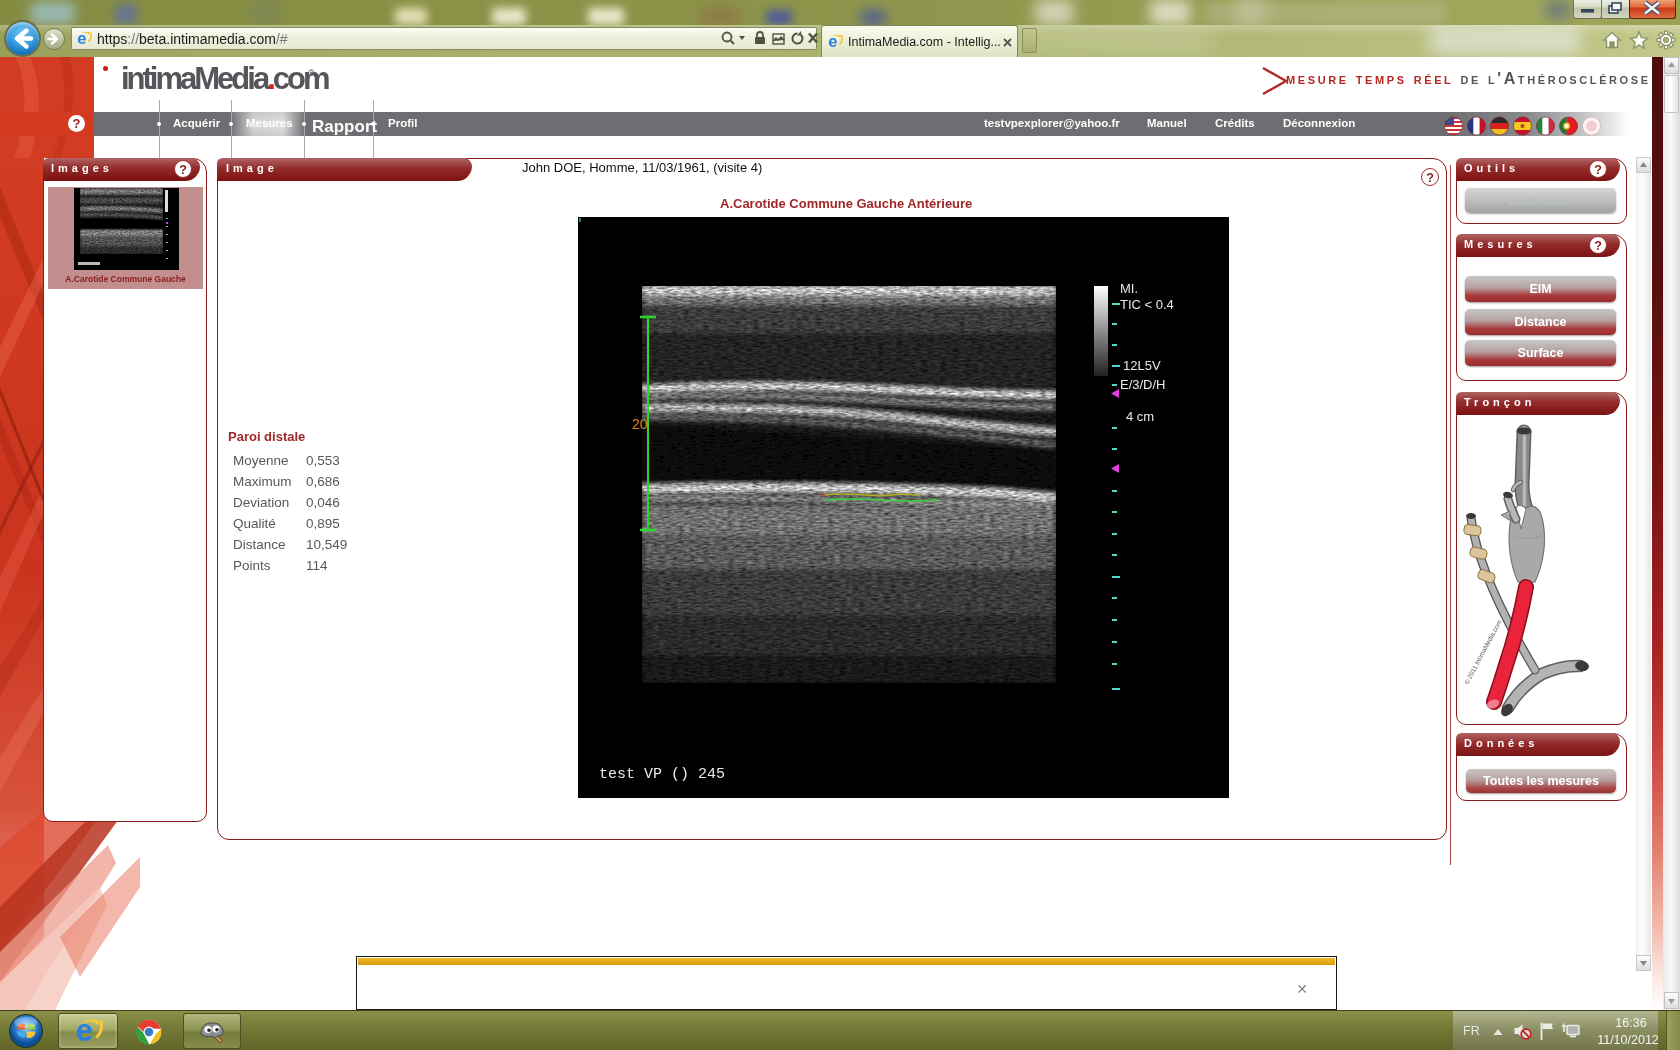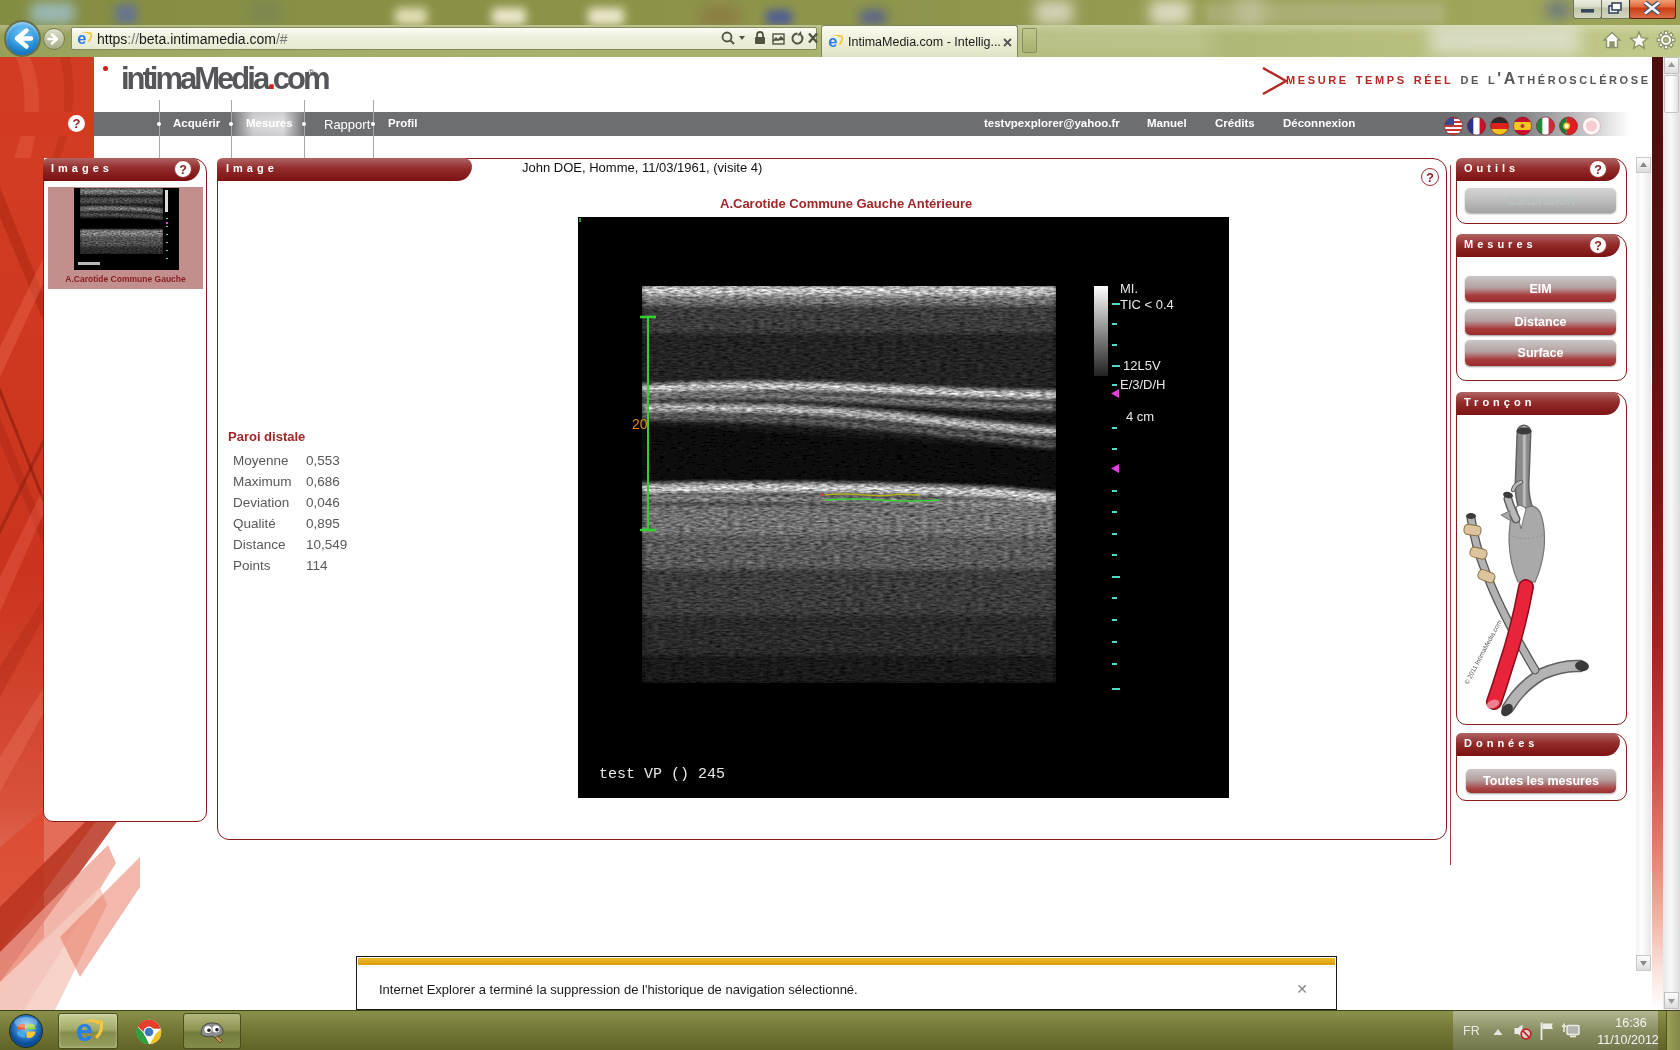--- a/index.html
+++ b/index.html
@@ -195,21 +195,21 @@
   <div class="abs" style="left:304px;top:43px;width:1px;height:60px;background:#a9a9ab;"></div>
   <div class="abs" style="left:373px;top:43px;width:1px;height:60px;background:#a9a9ab;"></div>
   <div class="abs" style="left:157px;top:65px;width:4px;height:4px;border-radius:50%;background:#fff;"></div>
   <div class="abs" style="left:229px;top:65px;width:4px;height:4px;border-radius:50%;background:#fff;"></div>
   <div class="abs" style="left:302px;top:65px;width:4px;height:4px;border-radius:50%;background:#fff;"></div>
   <div class="abs" style="left:371px;top:65px;width:4px;height:4px;border-radius:50%;background:#fff;"></div>
   <div class="abs" style="left:68px;top:58px;width:17px;height:17px;border-radius:50%;background:#fff;text-align:center;font-weight:bold;font-size:13px;color:#9c1818;line-height:17px;">?</div>
   <div class="abs" style="left:109px;top:60px;font-size:11.5px;font-weight:bold;color:#fff;margin-top:33px;">Patient</div>
   <div class="abs" style="left:173px;top:60px;font-size:11.5px;font-weight:bold;color:#fff;text-align:center;">Acquérir</div>
   <div class="abs" style="left:246px;top:60px;font-size:11.5px;font-weight:bold;color:#fff;">Mesures</div>
-  <div class="abs" style="left:324px;top:60px;font-size:13px;font-weight:normal;color:#fff;">Rapport</div>
+  <div class="abs" style="left:312px;top:60px;font-size:17px;font-weight:bold;color:#fff;">Rapport</div>
   <div class="abs" style="left:388px;top:60px;font-size:11.5px;font-weight:bold;color:#fff;">Profil</div>
   <div class="abs" style="left:984px;top:60px;font-size:11.5px;font-weight:bold;color:#fff;">testvpexplorer@yahoo.fr</div>
   <div class="abs" style="left:1147px;top:60px;font-size:11.5px;font-weight:bold;color:#fff;">Manuel</div>
   <div class="abs" style="left:1215px;top:60px;font-size:11.5px;font-weight:bold;color:#fff;">Crédits</div>
   <div class="abs" style="left:1283px;top:60px;font-size:11.5px;font-weight:bold;color:#fff;">Déconnexion</div>
 
   <svg class="abs" style="left:1444px;top:59px;" width="160" height="20" viewBox="0 0 160 20">
     <defs>
         <clipPath id="fc0">
           <circle cx="9.5" cy="10" r="9"></circle>
@@ -531,21 +531,20 @@
   <div class="abs" style="left:1636px;top:898px;width:15px;height:16px;background:linear-gradient(#fdfdfd,#dcdcdc);border:1px solid #c8c8c8;"></div>
   <svg class="abs" style="left:1636px;top:898px;" width="15" height="16">
       <path d="M7.5 11 L11 6 L4 6 Z" fill="#888"></path>
     </svg>
 
   <div class="abs" style="left:1652px;top:0;width:11px;height:953px;background:linear-gradient(#4d0d0d 0%,#5a0f0f 25%,#7a1414 45%,#a82222 62%,#c84040 72%,#e07868 82%,#f0b0a0 90%,#fbe4de 96%,#fff 100%);"></div>
 </div>
 
 <div class="abs" style="left:356px;top:956px;width:981px;height:54px;background:#fff;border:1px solid #1a1a1a;">
   <div style="position:absolute;left:1px;top:1px;right:1px;height:7px;background:linear-gradient(#f0b82c,#d89c08);"></div>
-  <div style="position:absolute;left:22px;top:25px;font-size:13px;color:#1a1a1a;">Internet Explorer a terminé la suppression de l'historique de navigation sélectionné.</div>
   <div style="position:absolute;right:28px;top:24px;font-size:14px;color:#888;">✕</div>
 </div>
 
 <div class="abs" style="left:1663px;top:57px;width:17px;height:953px;background:linear-gradient(90deg,#e8e8e8,#f8f8f8 45%,#ddd);"></div>
 <div class="abs" style="left:1664px;top:57px;width:15px;height:17px;background:linear-gradient(#fcfcfc,#dedede);border:1px solid #c0c0c0;"></div>
 <svg class="abs" style="left:1664px;top:57px;" width="15" height="17">
     <path d="M7.5 5 L11 10 L4 10 Z" fill="#999"></path>
   </svg>
 <div class="abs" style="left:1664px;top:75px;width:15px;height:38px;background:linear-gradient(90deg,#f2f2f2,#fff 45%,#e2e2e2);border:1px solid #c4c4c4;border-radius:2px;"></div>
 <div class="abs" style="left:1664px;top:992px;width:15px;height:17px;background:linear-gradient(#fcfcfc,#dedede);border:1px solid #c0c0c0;"></div>

